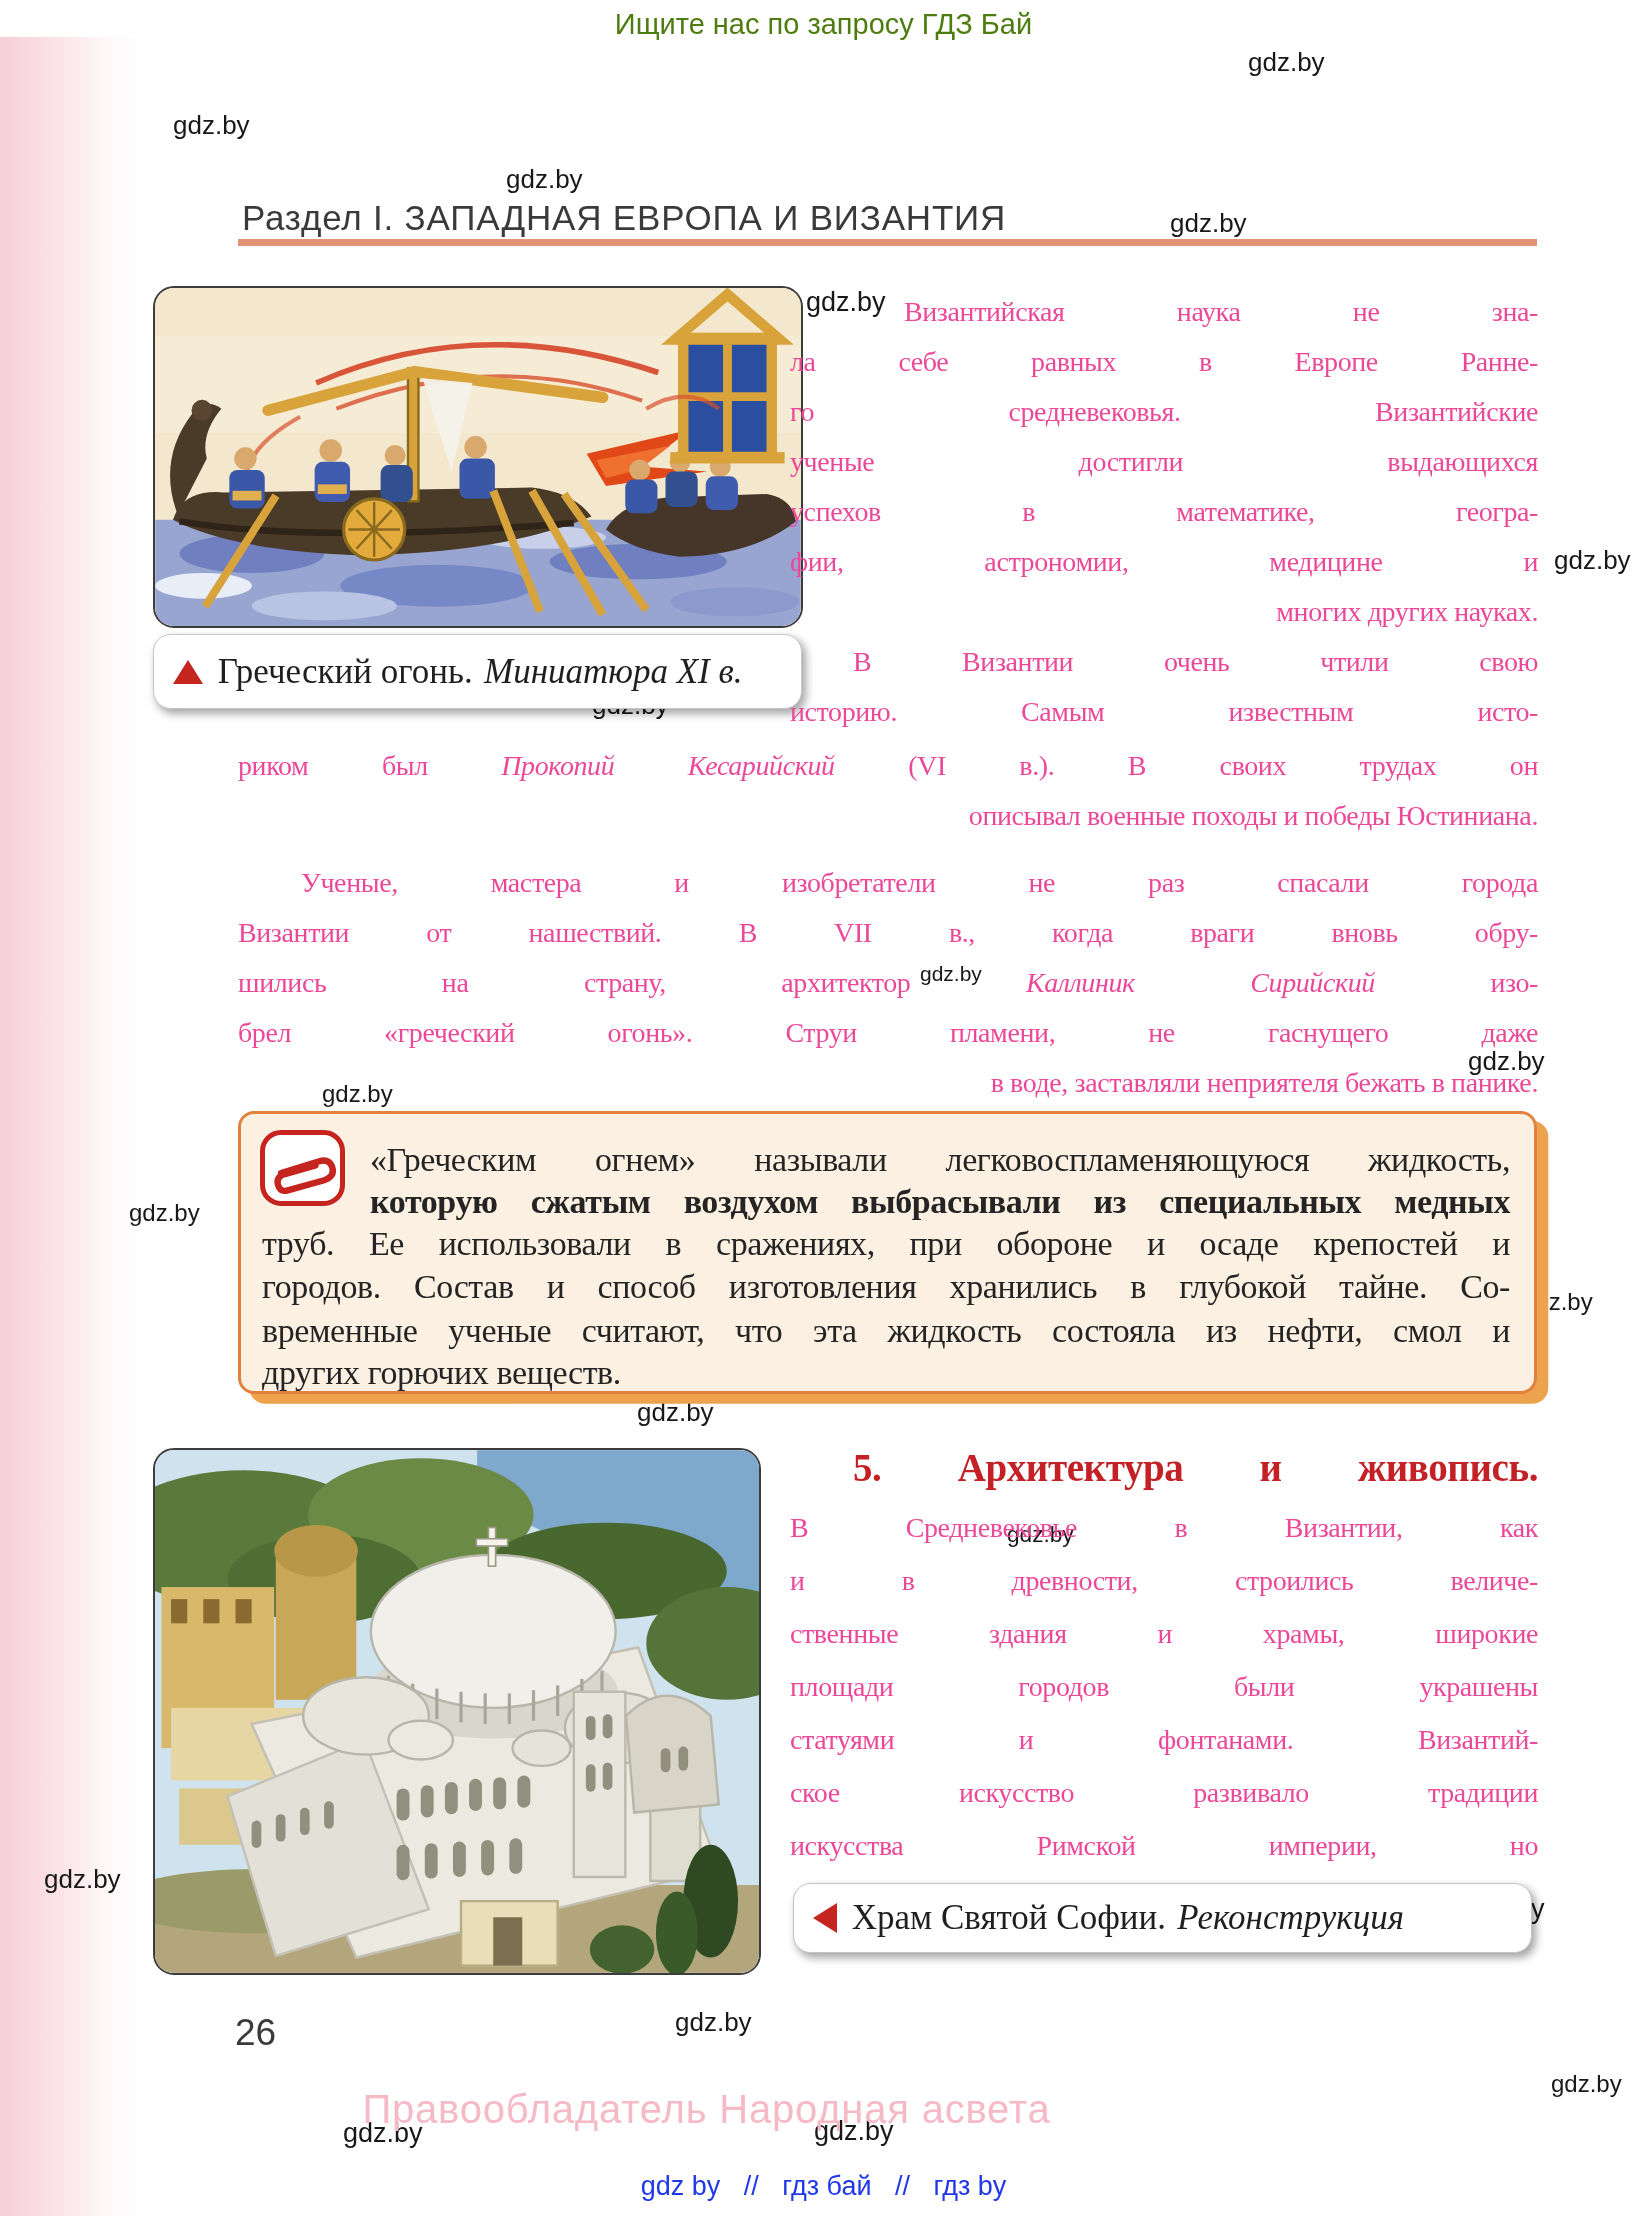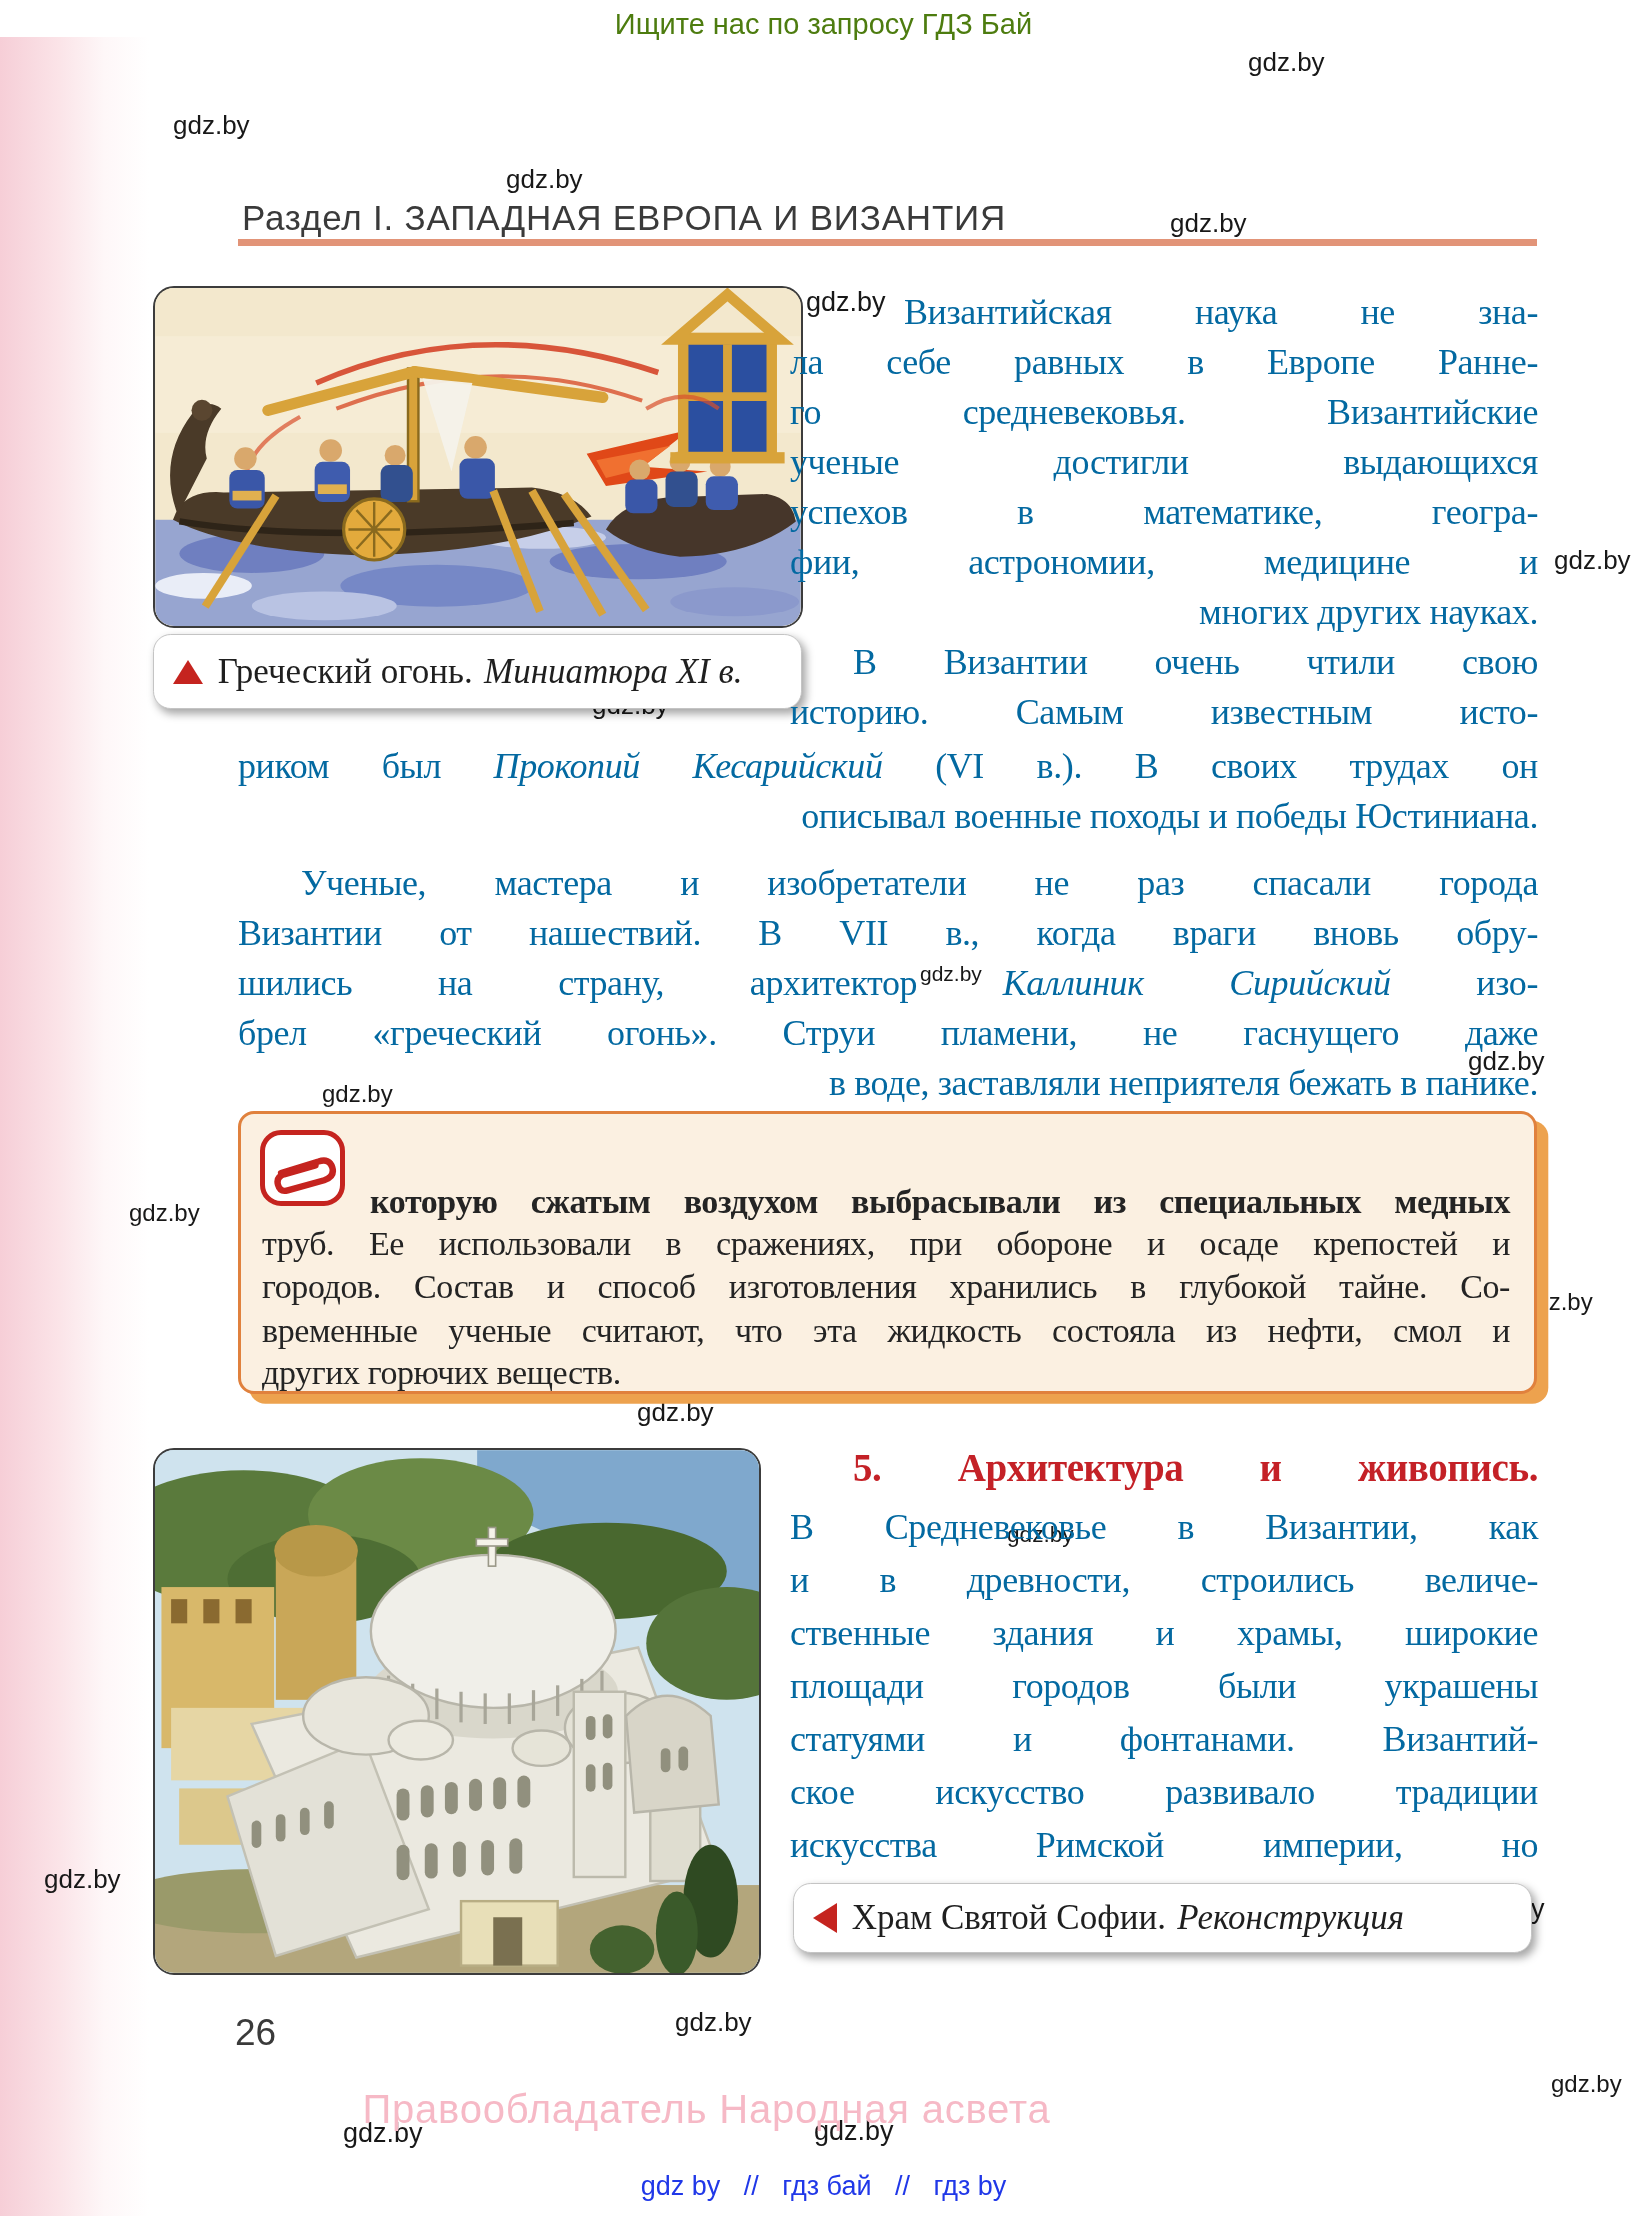--- a/index.html
+++ b/index.html
@@ -16,21 +16,21 @@
   .fig{position:absolute;border:2.4px solid #3c3c3c;border-radius:21px;overflow:hidden;background:#f3e9cf;}
   .fig svg{display:block;}
   .cap-box{position:absolute;background:#ffffff;border:1.6px solid #c4c4c4;border-radius:17.7px;
         box-shadow:3.2px 4.8px 8px rgba(0,0,0,0.35);display:flex;align-items:center;padding:0 19.3px;
         font-size:35px;color:#1f1f1f;}
   .cap-box .it{font-style:italic;}
   .tri-up{width:0;height:0;border-left:15.3px solid transparent;border-right:15.3px solid transparent;
         border-bottom:24px solid #c5241f;margin-right:14.5px;flex:0 0 auto;}
   .tri-left{width:0;height:0;border-top:15.3px solid transparent;border-bottom:15.3px solid transparent;
         border-right:24px solid #c5241f;margin-right:14.5px;flex:0 0 auto;}
-  .tcol{position:absolute;font-size:36px;letter-spacing:-0.4px;color:#0369a1;}
+  .tcol{position:absolute;font-size:28px;letter-spacing:-0.4px;color:#ec4899;}
   .tcol div{height:50px;line-height:50px;white-space:nowrap;}
   .jl{text-align:justify;text-align-last:justify;}
   .ll{text-align:right;}
   .ind80{text-indent:63px;}
   .ind140{text-indent:114px;}
   .it{font-style:italic;}
   .col2lines div{height:53px;line-height:53px;}
   .sec-head{position:absolute;left:790px;top:1447px;width:748px;height:42px;line-height:42px;
         font-size:39px;font-weight:bold;color:#c42127;text-indent:63px;
         text-align:justify;text-align-last:justify;letter-spacing:-0.4px;}
@@ -187,20 +187,21 @@
   </div>
 
   <div class="infobox">
     <div class="clip-badge">
       <svg width="74" height="64" viewBox="0 0 92 80">
         <g transform="rotate(38 46 40)">
           <path d="M30,62 L58,22 Q66,10 76,17 Q86,24 78,36 L50,74 Q44,82 36,76 Q28,70 34,61 L58,28" stroke="#c5241f" stroke-width="8" fill="none" stroke-linecap="round"></path>
         </g>
       </svg>
     </div>
+    <div class="line jl" style="left:129px;top:26px;">«Греческим огнем» называли легковоспламеняющуюся жидкость,</div>
     <div class="line jl" style="left:129px;top:68px;font-weight:bold;">которую сжатым воздухом выбрасывали из специальных медных</div>
     <div class="line jl" style="left:21px;top:110px;">труб. Ее использовали в сражениях, при обороне и осаде крепостей и</div>
     <div class="line jl" style="left:21px;top:153px;">городов. Состав и способ изготовления хранились в глубокой тайне. Со-</div>
     <div class="line jl" style="left:21px;top:197px;">временные ученые считают, что эта жидкость состояла из нефти, смол и</div>
     <div class="line ll" style="left:21px;top:239px;right:auto;">других горючих веществ.</div>
   </div>
 
   <div class="fig" style="left:153px;top:1448px;width:604px;height:523px;background:#cfe3ee;">
     <svg width="604" height="523" viewBox="0 0 750 649">
       <rect x="0" y="0" width="750" height="649" fill="#cfe3ee"></rect>

